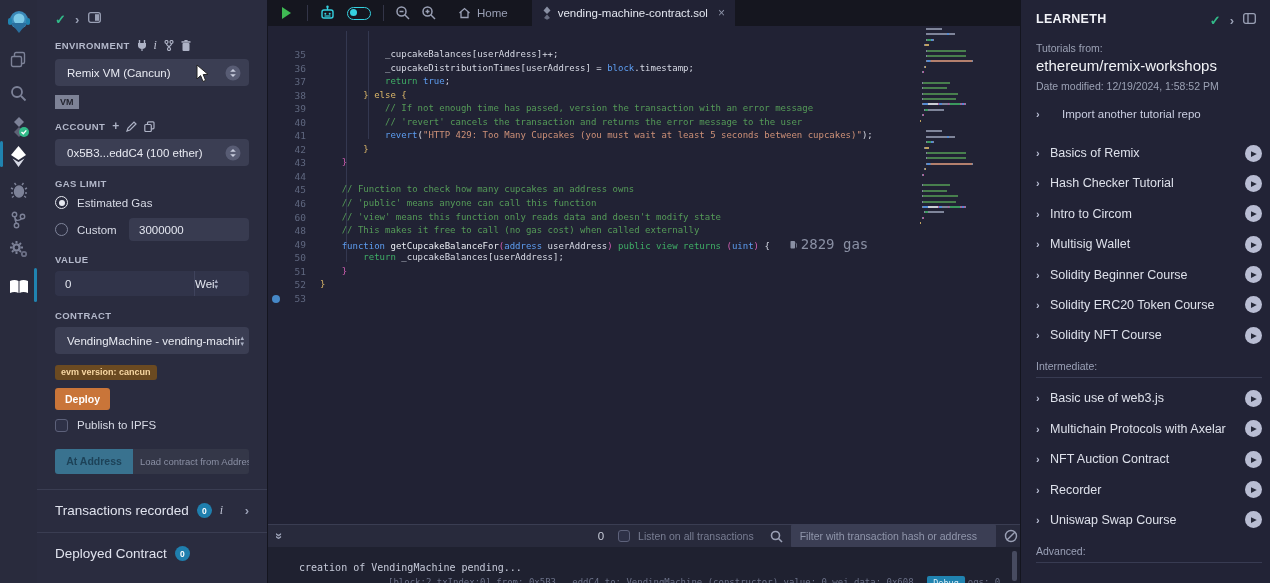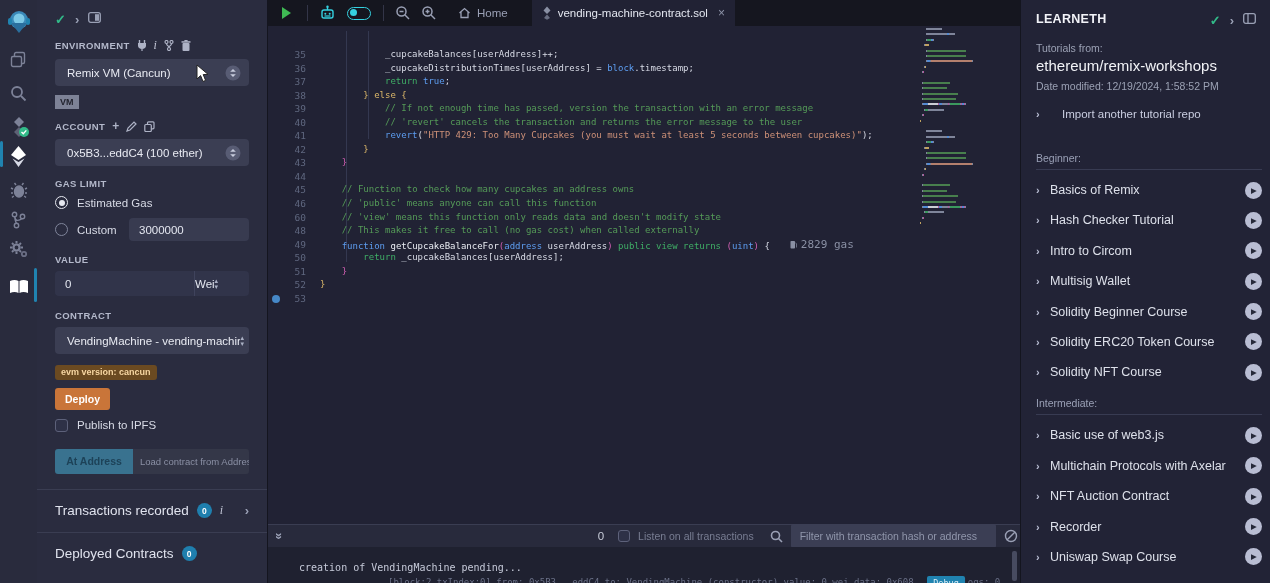--- a/index.html
+++ b/index.html
@@ -49,21 +49,21 @@
   #codearea { position:absolute; left:0; top:26px; width:752px; height:486px; background:#212234; overflow:hidden; }
   #code-rows { position:absolute; left:0; top:22px; width:660px; }
   .code-row { display:flex; height:13.56px; line-height:13.56px; font-family:"DejaVu Sans Mono",monospace; font-size:9px; }
   .bp-cell { width:16px; position:relative; }
   .bp-dot { position:absolute; left:4px; top:3px; width:8px; height:8px; border-radius:50%; background:#4688c7; }
   .num-cell { width:36px; text-align:right; padding-right:14px; color:#5f677f; font-size:9.5px; }
   .code-text { white-space:pre; }
   .tok-p { color:#d8dbe6; } .tok-k { color:#5d9df0; } .tok-g { color:#3fae66; }
   .tok-c { color:#559b58; } .tok-s { color:#ce9178; } .tok-y { color:#dcb86a; }
   .tok-m { color:#d05fb1; } .tok-f { color:#e9ecf2; }
-  .gas-note { display:inline-flex; align-items:center; gap:4px; margin-left:20px; color:#8a90a4; font-size:11px; }
+  .gas-note { display:inline-flex; align-items:center; gap:4px; margin-left:20px; color:#8a90a4; font-size:14px; }
   .indent-guide { position:absolute; width:1px; background:#343850; }
   #minimap { position:absolute; left:652px; top:2px; width:95px; height:330px; overflow:hidden; }
   .mm-row { height:2px; margin-bottom:3.4px; display:flex; }
   .mm-tok { height:2px; display:inline-block; opacity:.85; }
 
   
   #termbar { position:absolute; left:0; top:524px; width:752px; height:23px; background:#282a3c; border-top:1px solid #3a3d52; display:flex; align-items:center; }
   #termbar .count { color:#c8ccd9; font-size:11.5px; }
   #listen-label { color:#787d92; font-size:10.5px; }
   #filter-input { width:205px; height:24px; background:#3b3e54; border:none; border-radius:2px; color:#dfe2ee; font-size:10.5px; padding:0 9px; }
@@ -285,21 +285,21 @@
       <div class="sec-row" style="height:42px">
         <span style="font-size:13.5px">Transactions recorded</span>
         <span class="badge0">0</span>
         <span class="ital-i">i</span>
         <span class="chev" style="margin-left:auto">›</span>
       </div>
     </div>
     <div class="divider"></div>
     <div class="lp-pad">
       <div class="sec-row" style="height:42px">
-        <span style="font-size:13.5px">Deployed Contracts</span>
+        <span style="font-size:13.5px">Deployed Contract</span>
         <span class="badge0">0</span>
       </div>
     </div>
   </section>
 
   <section id="editorwrap" class="abs">
     <div id="tabbar">
       <div style="width:0;height:0;border-left:9px solid #3fba54;border-top:6px solid transparent;border-bottom:6px solid transparent;margin:0 10px 0 14px"></div>
       <div class="tb-sep"></div>
       <svg width="17" height="16" viewBox="0 0 17 16" style="margin:0 5px">
@@ -699,21 +699,20 @@
     <div style="padding:14px 15px 0 15px">
       <div class="rp-meta-sm">Tutorials from:</div>
       <div id="rp-repo" style="margin-top:3px">ethereum/remix-workshops</div>
       <div class="rp-meta-sm" style="margin-top:6px">Date modified: 12/19/2024, 1:58:52 PM</div>
       <div id="rp-import" style="margin-top:16px">
         <span class="tut-chev">›</span>
         <span>Import another tutorial repo</span>
       </div>
     </div>
     <div id="tutorials" style="padding:20px 8px 0 15px">
-        <div class="sect-label" style="margin-top: 12px;">Beginner:</div>
         <div class="tut-row">
           <span class="tut-chev">›</span>
           <span class="tut-label">Basics of Remix</span>
           <span class="play-btn">▶</span>
         </div>
         <div class="tut-row">
           <span class="tut-chev">›</span>
           <span class="tut-label">Hash Checker Tutorial</span>
           <span class="play-btn">▶</span>
         </div>

